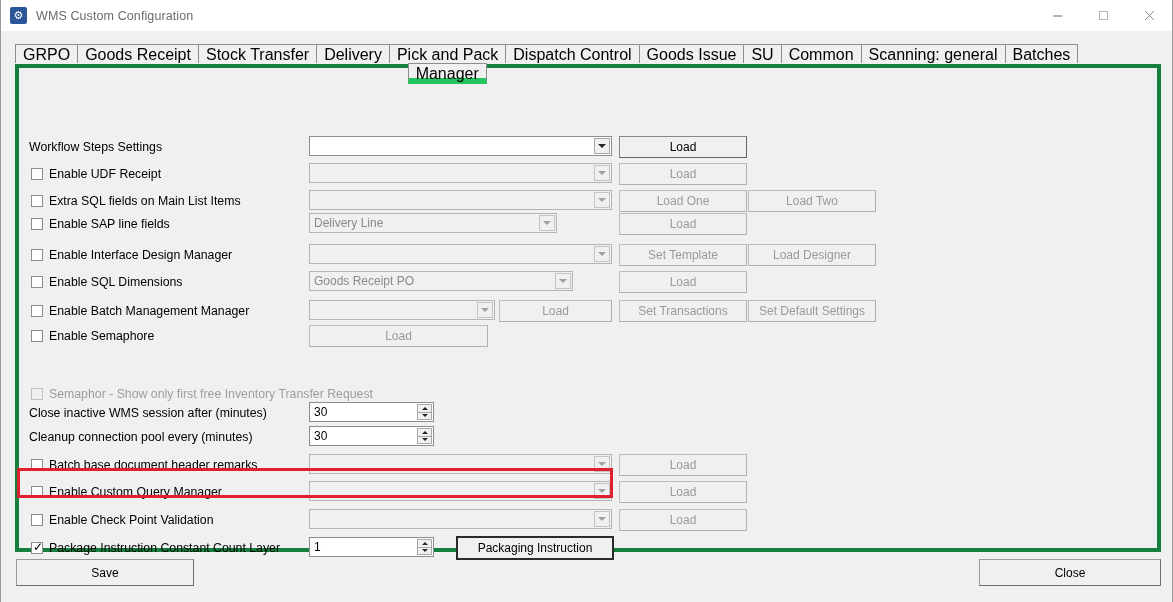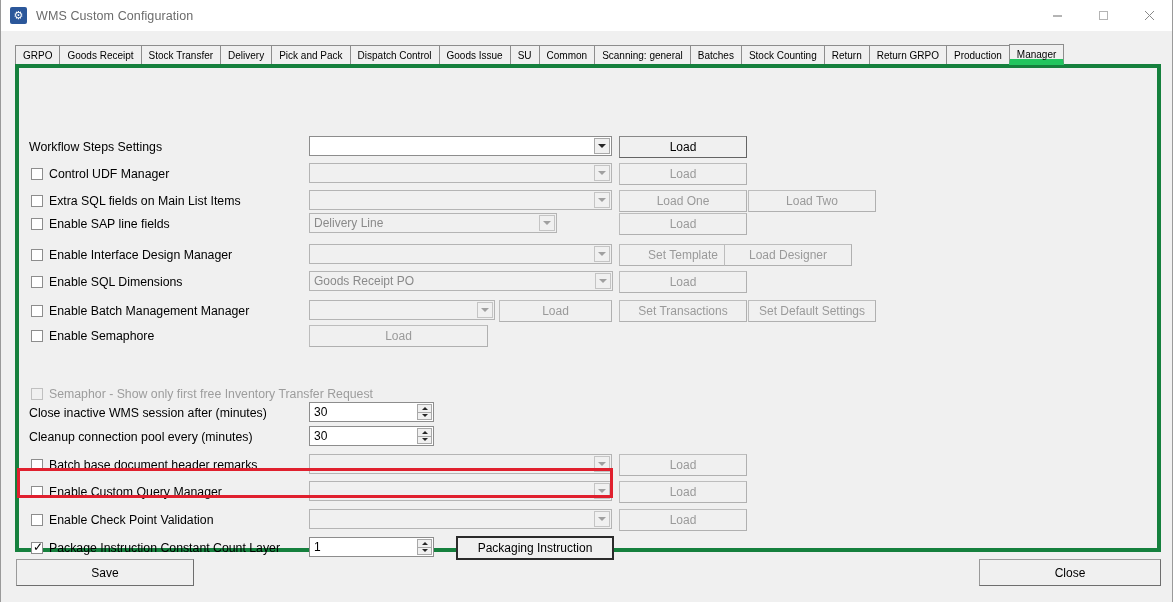--- a/index.html
+++ b/index.html
@@ -46,21 +46,21 @@
   #tabstrip{
     position:absolute;left:14px;top:44px;right:13px;height:21px;
   }
   .tab{
     display:inline-block;
     height:19px;line-height:19px;
     padding:0 7px;
     border:1px solid #8d8d8d;
     border-bottom:none;
     background:#f0f0f0;
-    font-size:10px;
+    font-size:16px;
     color:#000;
     margin-right:-1px;
     vertical-align:bottom;
     box-sizing:border-box;
     position:relative;
     white-space:nowrap;
   }
   .tab.active{
     background:#f0f0f0;
     height:21px;line-height:20px;
@@ -215,21 +215,21 @@
           <span class="arrowbox">
             <span class="arrow-d"></span>
           </span>
         </div>
         <div class="btn" style="top: 0px; left: 600px; width: 128px;">
           <span>Load</span>
         </div>
       </div>
       <div class="row" style="top: 95px; left: 0px; right: 0px;">
         <div class="cb" style="left: 12px; top: 5px;"></div>
-        <div class="lbl" style="left: 30px;">Control UDF Manager</div>
+        <div class="lbl" style="left: 30px;">Enable UDF Receipt</div>
         <div class="combo dis" style="left: 290px; width: 303px; top: 0px;">
           <span class="ctext"></span>
           <span class="arrowbox">
             <span class="arrow-d"></span>
           </span>
         </div>
         <div class="btn dis" style="top: 0px; left: 600px; width: 128px;">
           <span>Load</span>
         </div>
       </div>
@@ -267,28 +267,28 @@
         <div class="lbl" style="left: 30px;">Enable Interface Design Manager</div>
         <div class="combo dis" style="left: 290px; width: 303px; top: 0px;">
           <span class="ctext"></span>
           <span class="arrowbox">
             <span class="arrow-d"></span>
           </span>
         </div>
         <div class="btn dis" style="top: 0px; left: 600px; width: 128px;">
           <span>Set Template</span>
         </div>
-        <div class="btn dis" style="top: 0px; left: 705px; width: 128px;">
+        <div class="btn dis" style="top: 0px; left: 729px; width: 128px;">
           <span>Load Designer</span>
         </div>
       </div>
       <div class="row" style="top: 203px; left: 0px; right: 0px;">
         <div class="cb" style="left: 12px; top: 5px;"></div>
         <div class="lbl" style="left: 30px;">Enable SQL Dimensions</div>
-        <div class="combo dis" style="left: 290px; width: 304px; top: 0px;">
+        <div class="combo dis" style="left: 290px; width: 264px; top: 0px;">
           <span class="ctext">Goods Receipt PO</span>
           <span class="arrowbox">
             <span class="arrow-d"></span>
           </span>
         </div>
         <div class="btn dis" style="top: 0px; left: 600px; width: 128px;">
           <span>Load</span>
         </div>
       </div>
       <div class="row" style="top: 232px; left: 0px; right: 0px;">

